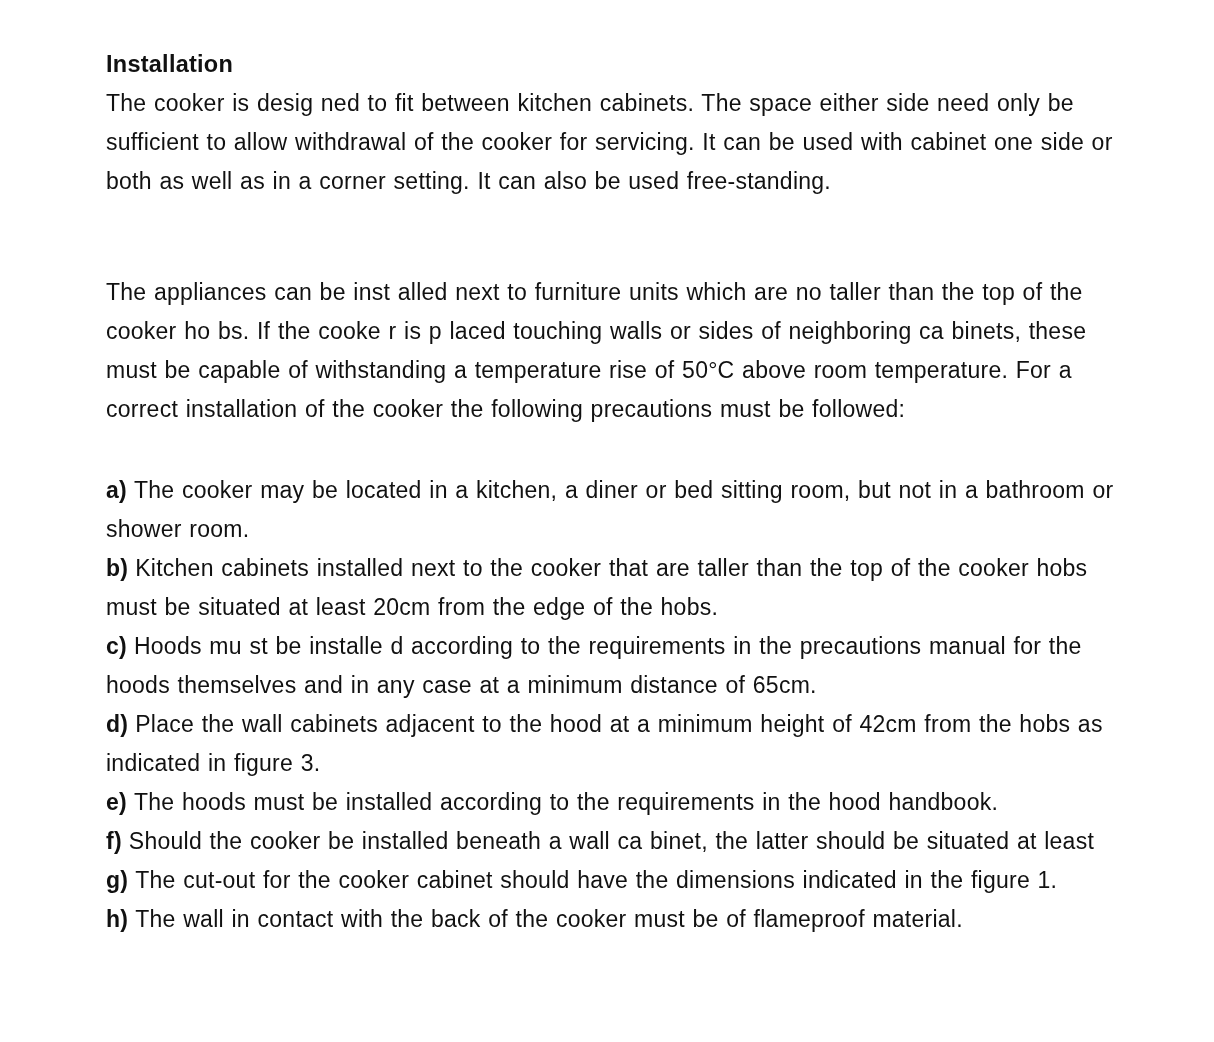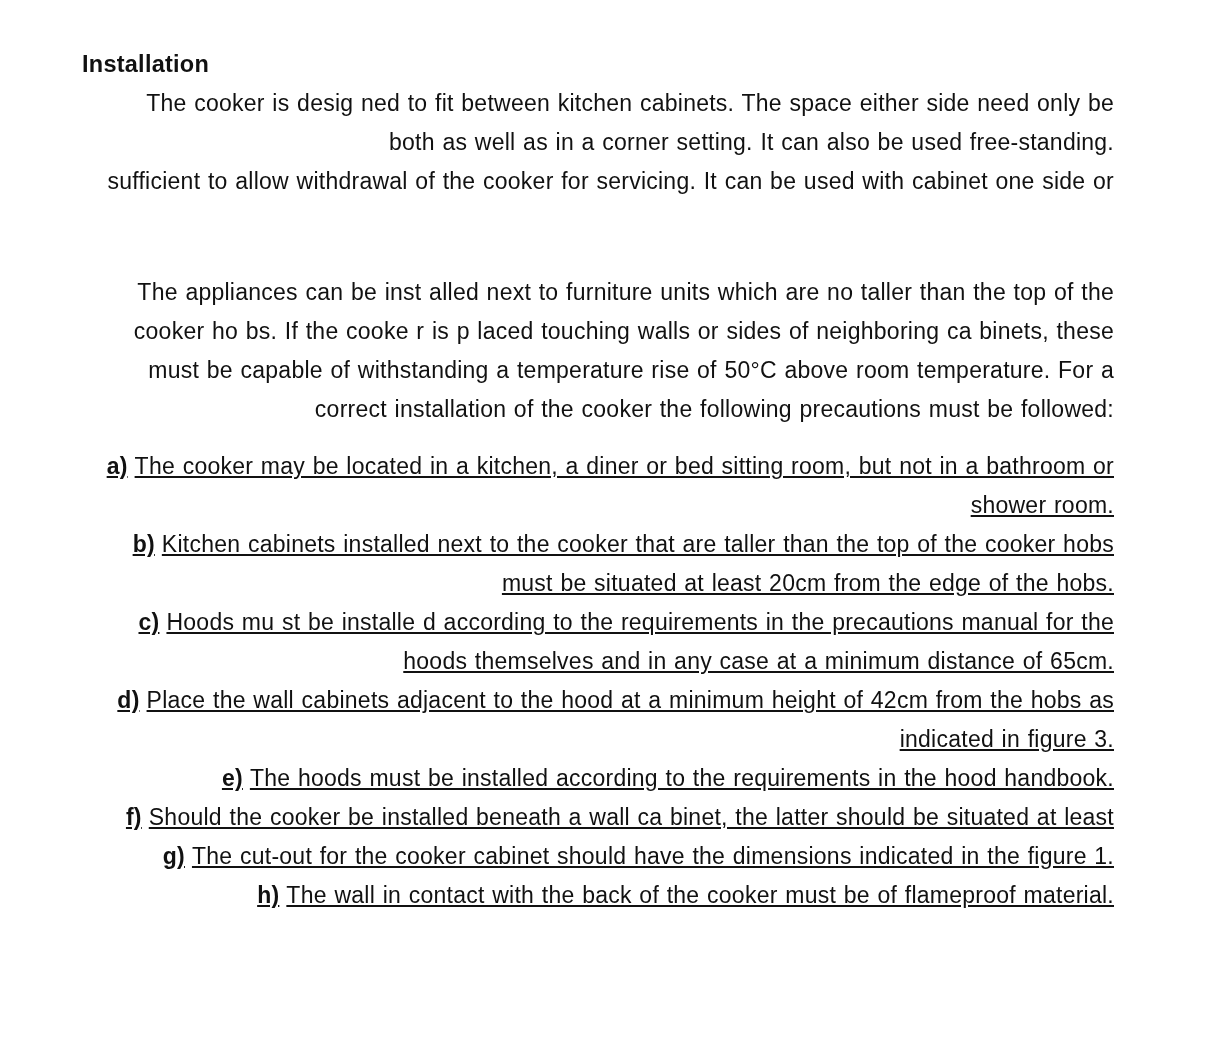--- a/index.html
+++ b/index.html
@@ -9,21 +9,21 @@
   .page {
     position: relative;
     width: 1214px;
     height: 1042px;
     background: #ffffff;
     overflow: hidden;
     font-family: "Liberation Sans", "DejaVu Sans", sans-serif;
   }
   .content {
     position: absolute;
-    left: 82px;
+    left: 106px;
     top: 45px;
     width: 1032px;
     color: #111111;
     font-size: 23px;
     line-height: 39px;
     letter-spacing: 0.25px;
     word-spacing: 1px;
   }
   .heading {
     margin: 0;
@@ -32,45 +32,43 @@
     line-height: 39px;
     color: #111111;
   }
   .para {
     margin: 0;
   }
   .para.body-para {
     margin-top: 72px;
   }
   .para.precautions {
-    margin-top: 18px;
-    text-decoration: underline;
+    margin-top: 42px;
   }
   .line {
     display: block;
     white-space: nowrap;
-    text-align: right;
   }
   .item-label {
     font-weight: bold;
     margin-right: 7px;
   }
 </style>
 </head>
 <body>
 
 <div class="page">
   <div class="content">
 
     <h1 class="heading">Installation</h1>
 
     <p class="para intro-para">
       <span class="line">The cooker is desig ned to fit between kitchen cabinets. The space either side need only be</span>
+      <span class="line">sufficient to allow withdrawal of the cooker for servicing. It can be used with cabinet one side or</span>
       <span class="line">both as well as in a corner setting. It can also be used free-standing.</span>
-      <span class="line">sufficient to allow withdrawal of the cooker for servicing. It can be used with cabinet one side or</span>
     </p>
 
     <p class="para body-para">
       <span class="line">The appliances can be inst alled next to furniture units which are no taller than the top of the</span>
       <span class="line">cooker ho bs. If the cooke r is p laced touching walls or sides of neighboring ca binets, these</span>
       <span class="line">must be capable of withstanding a temperature rise of 50°C above room temperature. For a</span>
       <span class="line">correct installation of the cooker the following precautions must be followed:</span>
     </p>
 
     <p class="para precautions">

